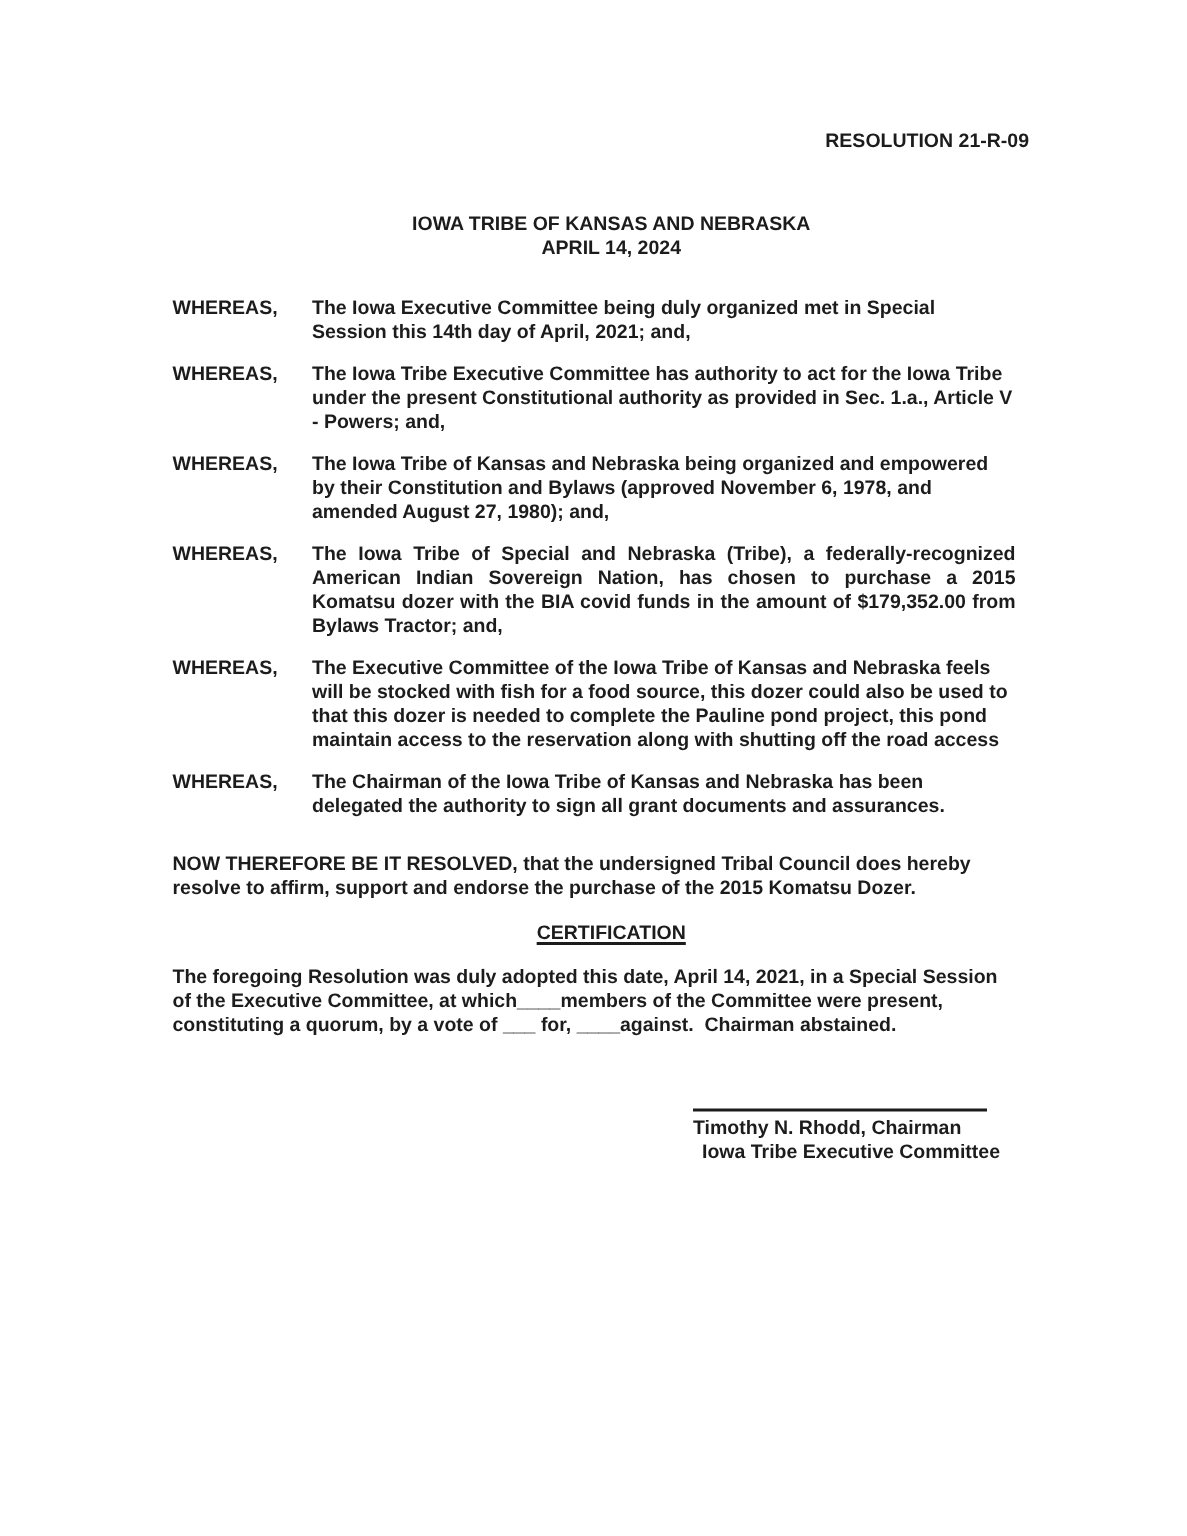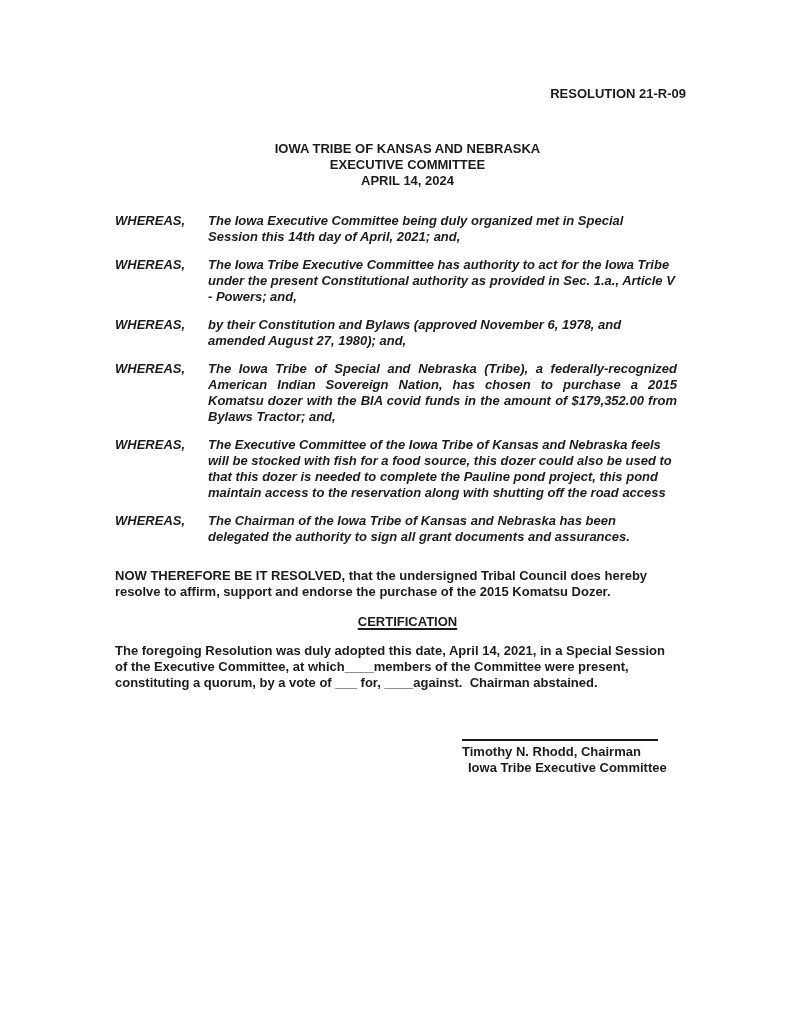--- a/index.html
+++ b/index.html
@@ -24,21 +24,21 @@
     padding-right: 14px;
     white-space: nowrap;
   }
 
   .doc-header {
     margin-top: 39px;
     text-align: center;
   }
 
   .clauses { margin-top: 24px; }
-  .clause { display: flex; margin-bottom: 12px; font-style: italic; }
+  .clause { display: flex; margin-bottom: 12px; }
   .clause:last-child { margin-bottom: 0; }
   .clause-label { width: 93px; flex: none; }
   .clause-body { width: 469px; }
   .clause-body .just {
     text-align: justify;
     text-align-last: justify;
   }
 
   .resolved {
     margin-top: 23px;
@@ -84,21 +84,20 @@
 </head>
 <body>
 
 <div class="page">
   <div class="content">
 
     <div class="res-number">RESOLUTION 21-R-09</div>
 
     <div class="doc-header">
       <div>IOWA TRIBE OF KANSAS AND NEBRASKA</div>
-      <div>EXECUTIVE COMMITTEE</div>
       <div>APRIL 14, 2024</div>
     </div>
 
     <div class="clauses">
       <div class="clause">
         <div class="clause-label">WHEREAS,</div>
         <div class="clause-body">
             <div>The Iowa Executive Committee being duly organized met in Special</div>
             <div>Session this 14th day of April, 2021; and,</div>
           </div>
@@ -109,20 +108,21 @@
         <div class="clause-body">
             <div>The Iowa Tribe Executive Committee has authority to act for the Iowa Tribe</div>
             <div>under the present Constitutional authority as provided in Sec. 1.a., Article V</div>
             <div>- Powers; and,</div>
           </div>
       </div>
 
       <div class="clause">
         <div class="clause-label">WHEREAS,</div>
         <div class="clause-body">
+            <div>The Iowa Tribe of Kansas and Nebraska being organized and empowered</div>
             <div>by their Constitution and Bylaws (approved November 6, 1978, and</div>
             <div>amended August 27, 1980); and,</div>
           </div>
       </div>
 
       <div class="clause">
         <div class="clause-label">WHEREAS,</div>
         <div class="clause-body">
             <div class="just">The Iowa Tribe of Special and Nebraska (Tribe), a federally-recognized</div>
             <div class="just">American Indian Sovereign Nation, has chosen to purchase a 2015</div>

